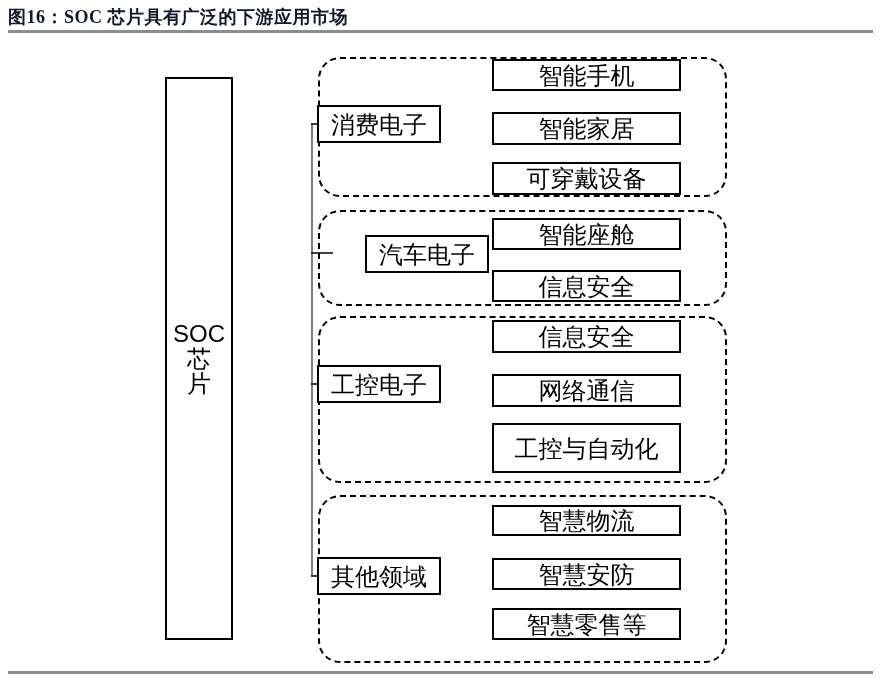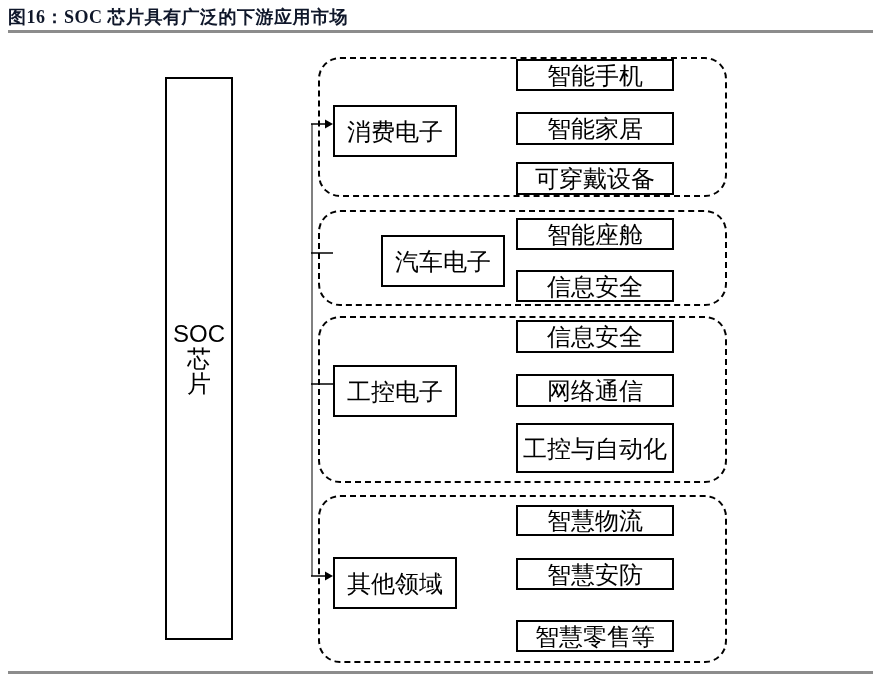--- a/index.html
+++ b/index.html
@@ -32,34 +32,34 @@
 
   .group{
     left:318px;width:409px;
     border:2px dashed #000;border-radius:22px;background:transparent;
   }
   .g1{top:57px;height:140px;}
   .g2{top:210px;height:96px;}
   .g3{top:316px;height:167px;}
   .g4{top:495px;height:168px;}
 
-  .cat-box{left:333px;width:124px;height:52px;}
+  .cat-box{left:317px;width:124px;height:38px;}
 
-  .item-box{left:516px;width:158px;padding:0 2px;}
+  .item-box{left:492px;width:189px;padding:0 2px;}
   .i-sm{top:59px;height:32px;}
   .i-sh{top:112px;height:33px;}
   .i-wd{top:162px;height:33px;}
   .i-sc{top:218px;height:32px;}
   .i-ad{top:270px;height:32px;}
   .i-is{top:320px;height:33px;}
   .i-nc{top:374px;height:33px;}
   .i-ia{top:423px;height:50px;}
   .i-sl{top:505px;height:31px;}
   .i-ss{top:558px;height:32px;}
-  .i-sr{top:608px;height:32px;margin-top:12px;}
+  .i-sr{top:608px;height:32px;}
 
   .c1{top:105px;}
   .c2{top:235px;margin-left:48px;}
   .c3{top:365px;}
   .c4{top:557px;}
 
   svg.connectors{left:0;top:0;width:883px;height:682px;pointer-events:none;}
 </style>
 </head>
 <body>

